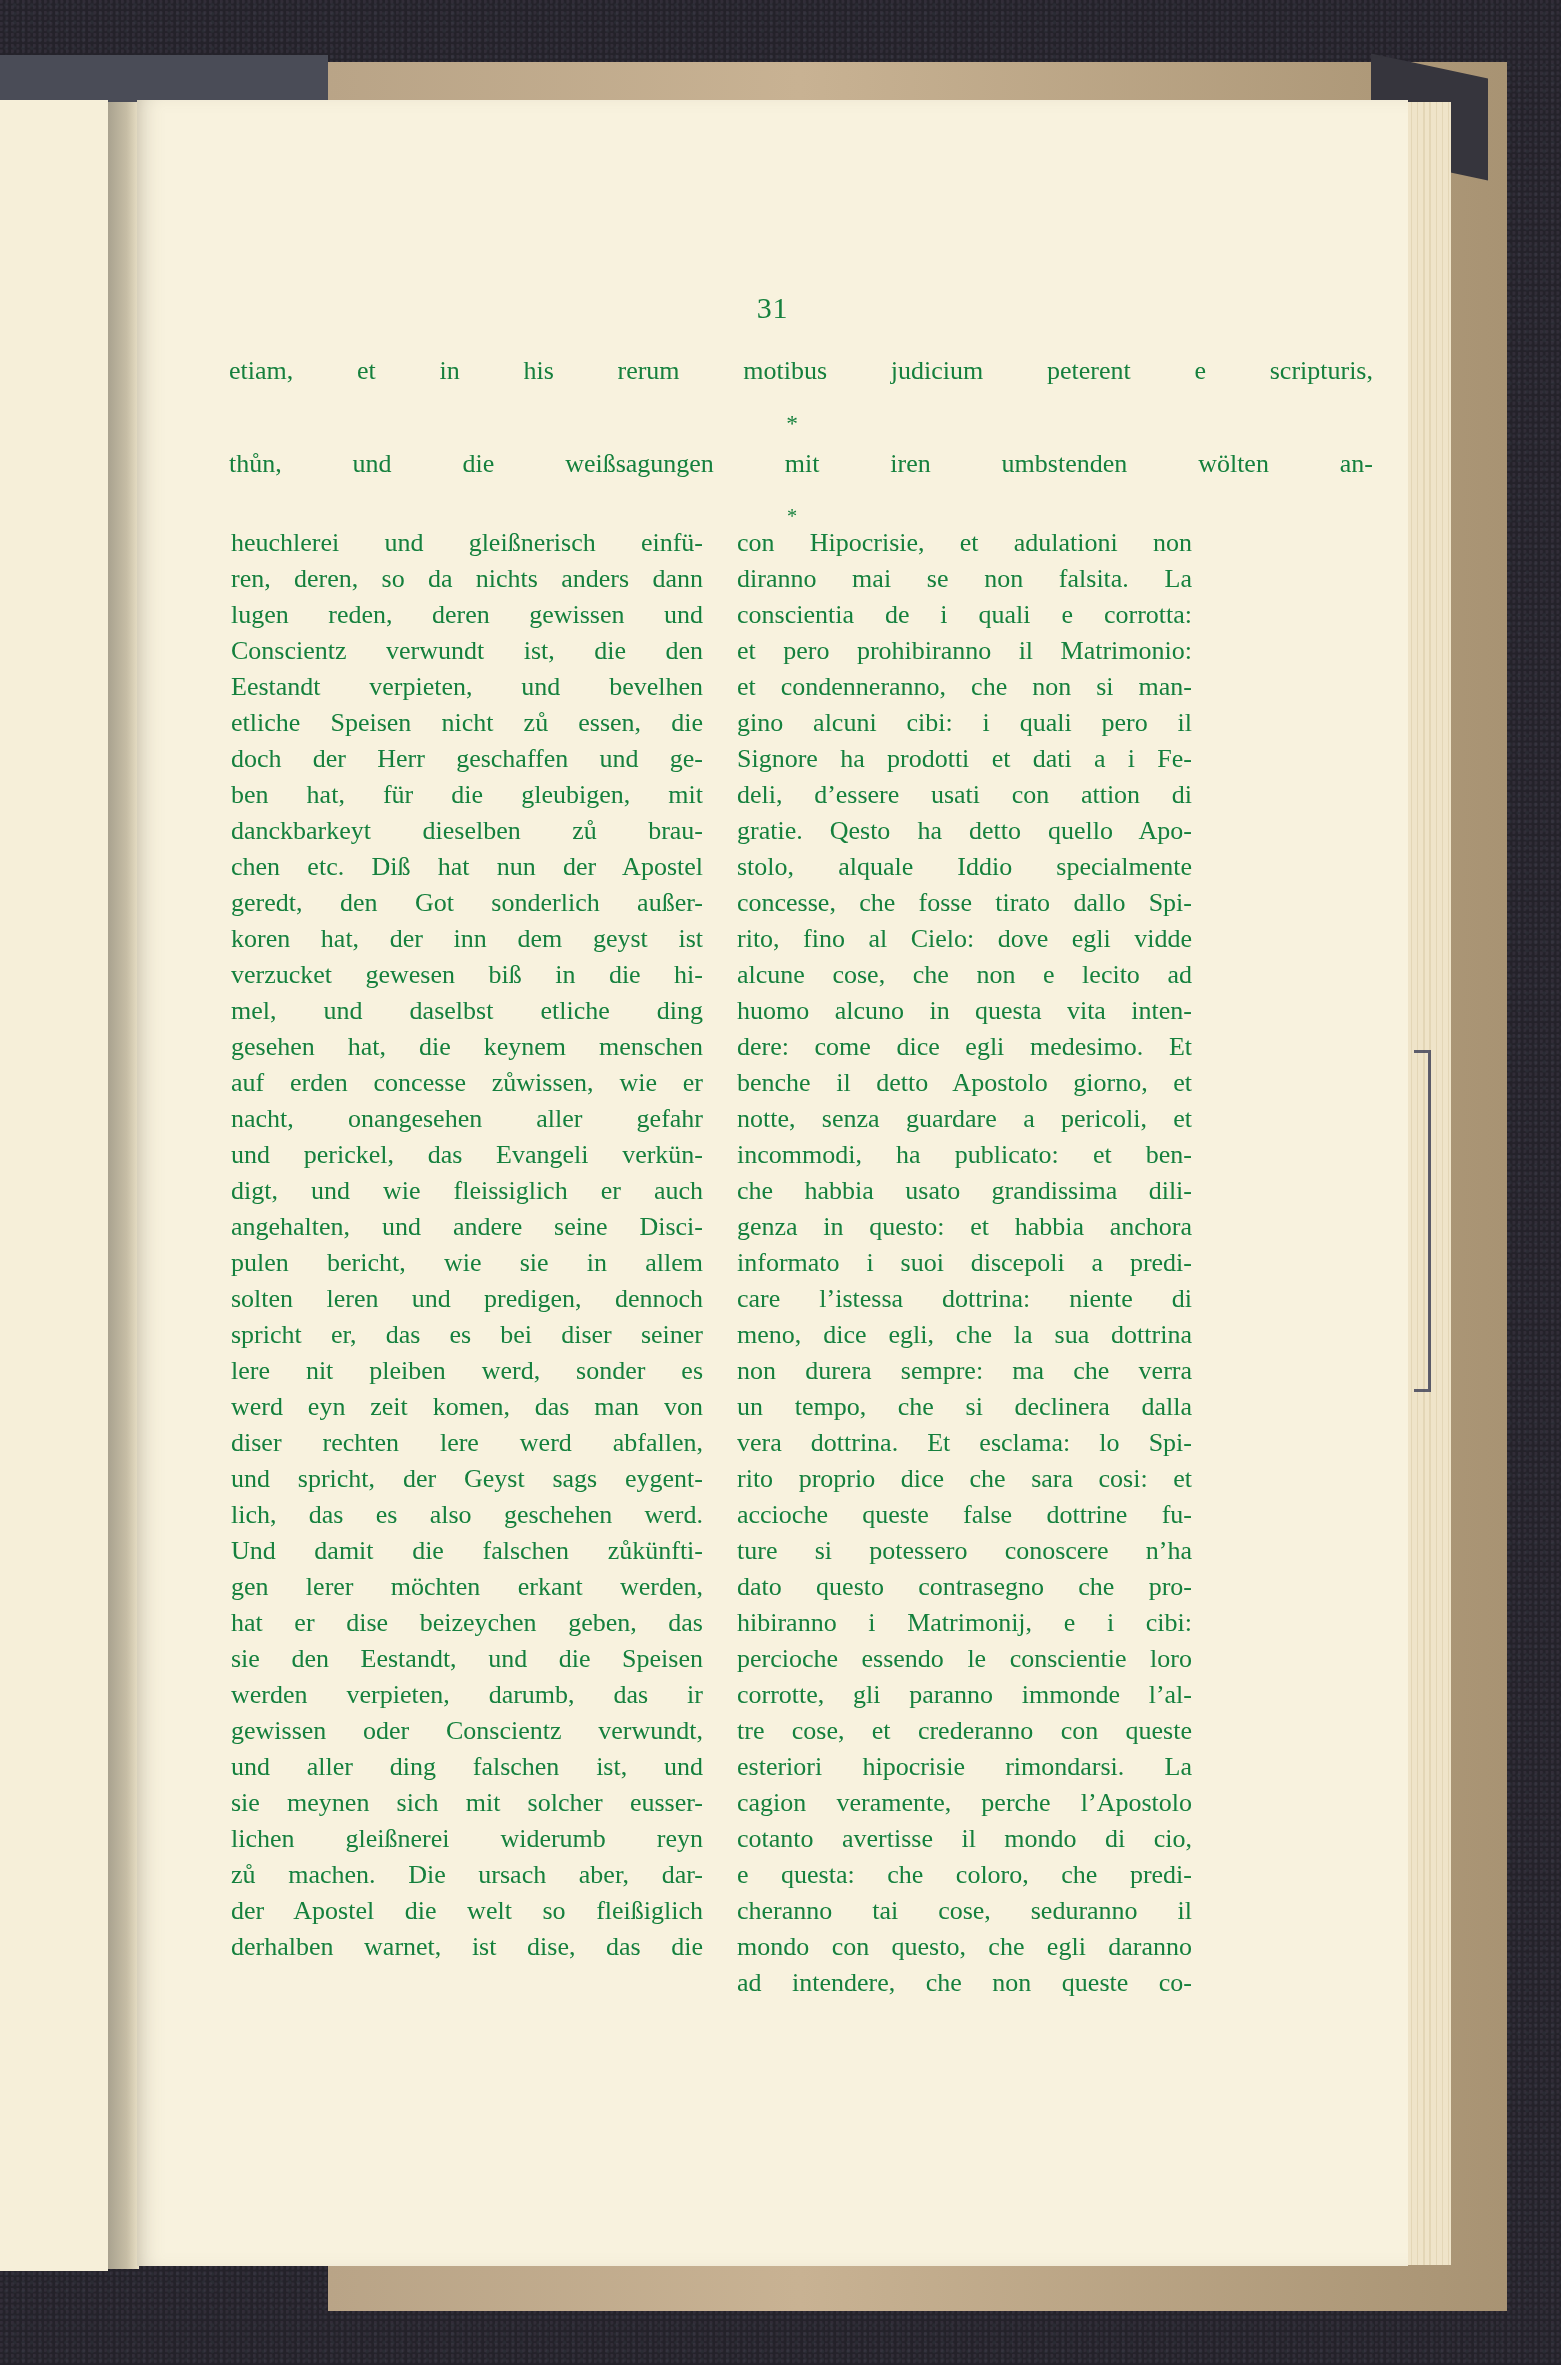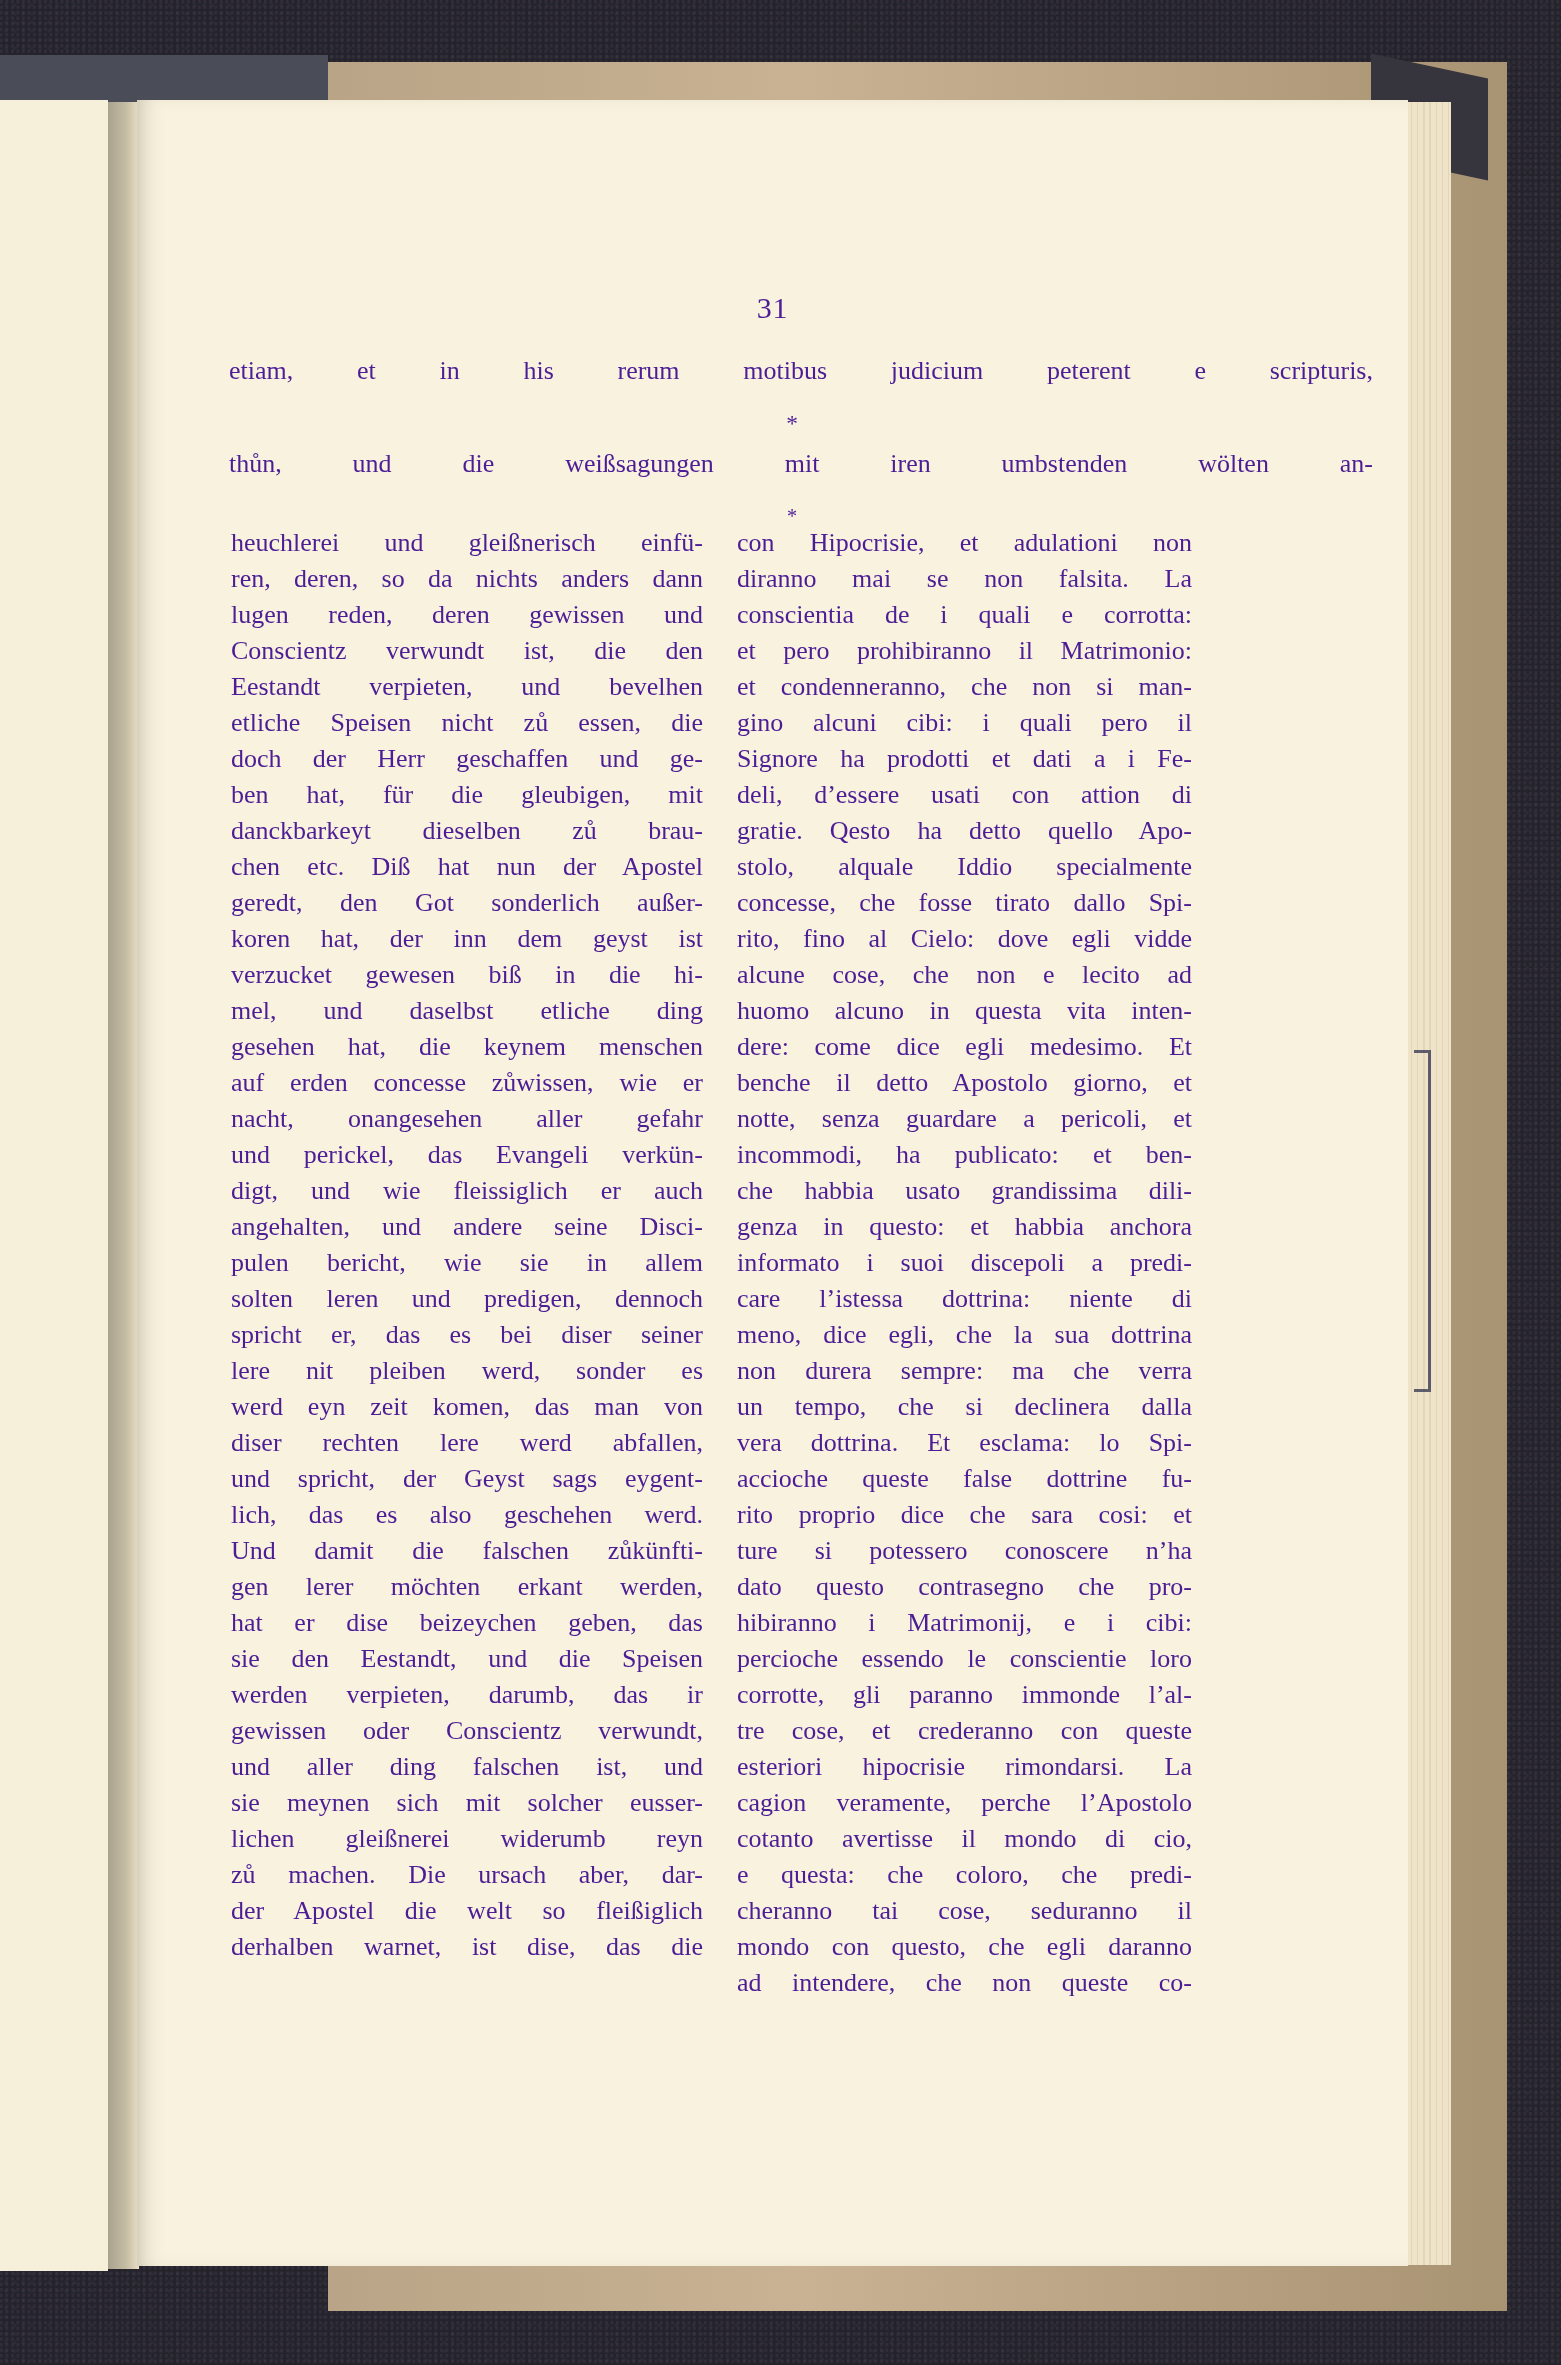--- a/index.html
+++ b/index.html
@@ -37,21 +37,21 @@
   
   .page-stack {
     position: absolute; left: 1406px; top: 102px; width: 45px; height: 2163px;
     background: repeating-linear-gradient(90deg, #efe4c9 0 4.7px, #e3d6b6 4.7px 6.2px);
   }
   .page {
     position: absolute; left: 137px; top: 100px; width: 1271px; height: 2166px;
     background: #f8f2de;
     box-shadow: inset 15.6px 0 23.4px -15.6px rgba(120,110,90,.5);
   }
-  .ink { color: #4c1d95; }
+  .ink { color: #15803d; }
   .page-number {
     position: absolute; left: 0; width: 100%; top: 191px;
     text-align: center; font-size: 30px; letter-spacing: 0.8px;
   }
   .full-line {
     position: absolute; left: 92px; width: 1144px;
     font-size: 26px; text-align: justify; text-align-last: justify;
     white-space: nowrap; line-height: 1;
   }
   .line-latin { top: 258px; }
@@ -159,22 +159,22 @@
       <span class="ln">notte, senza guardare a pericoli, et</span>
       <span class="ln">incommodi, ha publicato: et ben-</span>
       <span class="ln">che habbia usato grandissima dili-</span>
       <span class="ln">genza in questo: et habbia anchora</span>
       <span class="ln">informato i suoi discepoli a predi-</span>
       <span class="ln">care l’istessa dottrina: niente di</span>
       <span class="ln">meno, dice egli, che la sua dottrina</span>
       <span class="ln">non durera sempre: ma che verra</span>
       <span class="ln">un tempo, che si declinera dalla</span>
       <span class="ln">vera dottrina. Et esclama: lo Spi-</span>
+      <span class="ln">rito proprio dice che sara cosi: et</span>
       <span class="ln">accioche queste false dottrine fu-</span>
-      <span class="ln">rito proprio dice che sara cosi: et</span>
       <span class="ln">ture si potessero conoscere n’ha</span>
       <span class="ln">dato questo contrasegno che pro-</span>
       <span class="ln">hibiranno i Matrimonij, e i cibi:</span>
       <span class="ln">percioche essendo le conscientie loro</span>
       <span class="ln">corrotte, gli paranno immonde l’al-</span>
       <span class="ln">tre cose, et crederanno con queste</span>
       <span class="ln">esteriori hipocrisie rimondarsi. La</span>
       <span class="ln">cagion veramente, perche l’Apostolo</span>
       <span class="ln">cotanto avertisse il mondo di cio,</span>
       <span class="ln">e questa: che coloro, che predi-</span>

